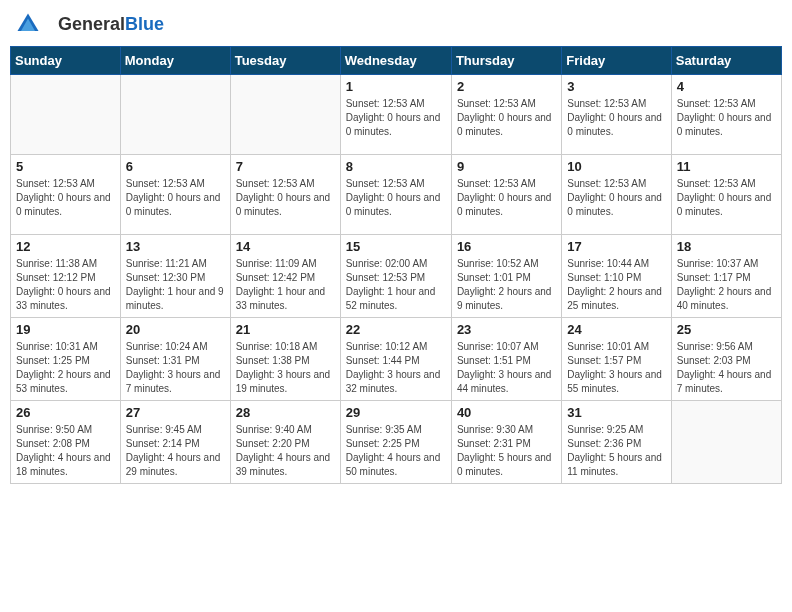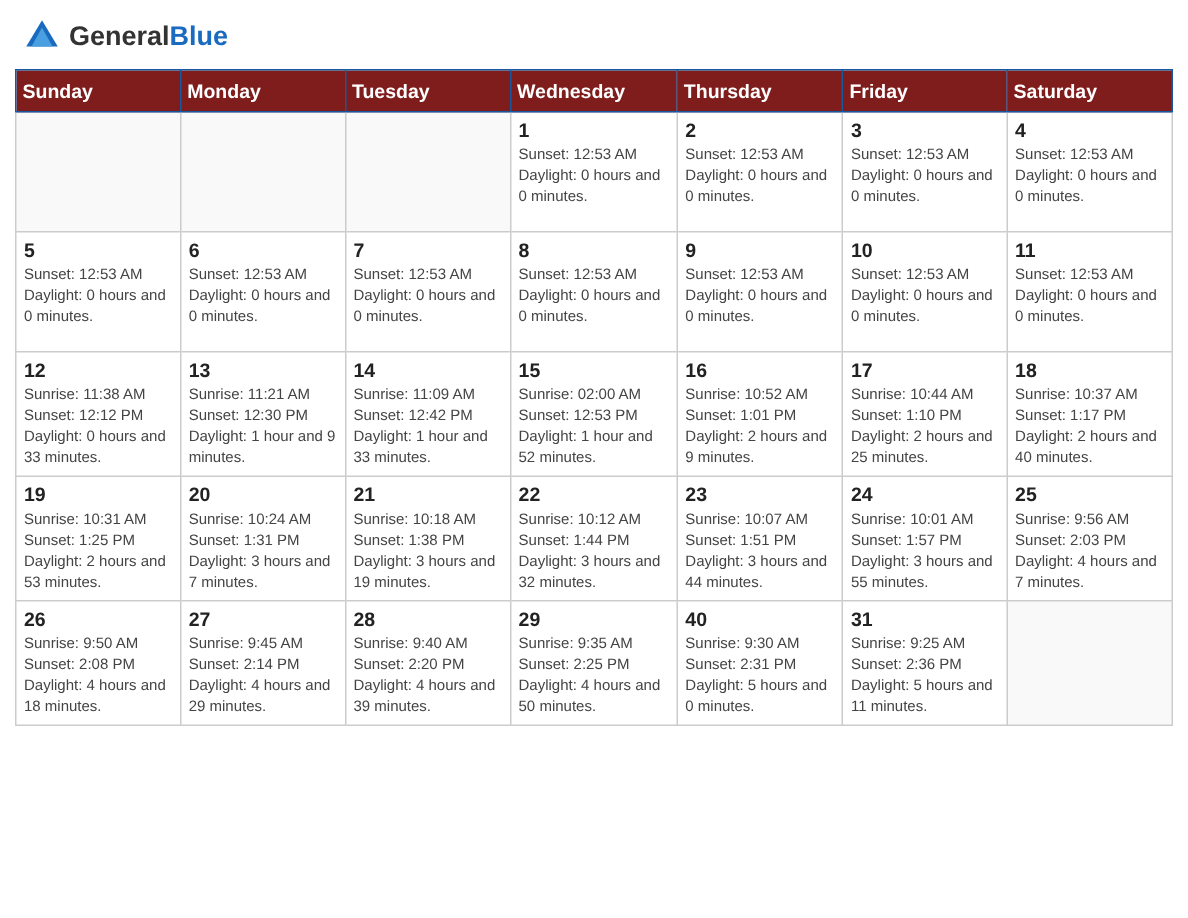--- a/index.html
+++ b/index.html
@@ -13,21 +13,21 @@
     .header {
       display: flex;
       justify-content: space-between;
       align-items: flex-start;
       margin-bottom: 8px;
       padding: 0 4px;
     }
     .logo {
       display: flex;
       align-items: center;
-      gap: 4px;
+      gap: 16px;
     }
     .logo-icon {
       width: 28px;
       height: 28px;
     }
     .title-block {
       text-align: right;
     }
     .month-title {
       font-size: 36px;
@@ -38,21 +38,21 @@
     .subtitle {
       font-size: 15px;
       color: #444;
     }
     .calendar {
       width: 100%;
       border-collapse: collapse;
       border: 1px solid #ccc;
     }
     .calendar th {
-      background-color: #7f1d1d;
+      background-color: #0c4a6e;
       color: #fff;
       font-size: 13px;
       font-weight: bold;
       padding: 6px 4px;
       text-align: left;
       border: 1px solid #1558a0;
     }
     .calendar td {
       border: 1px solid #ccc;
       vertical-align: top;

